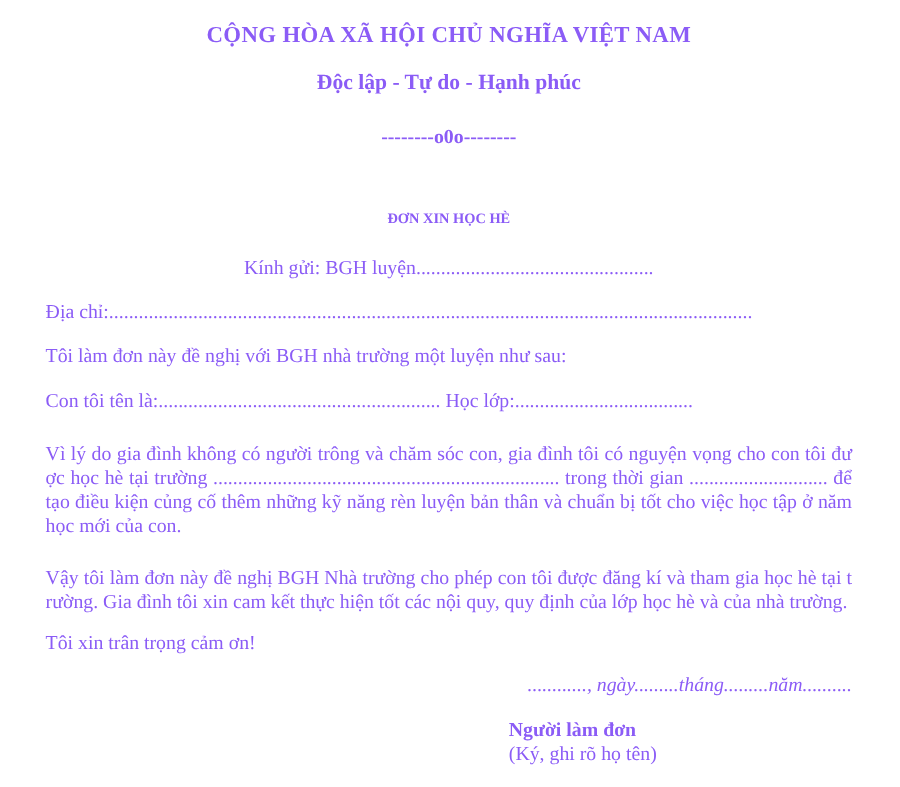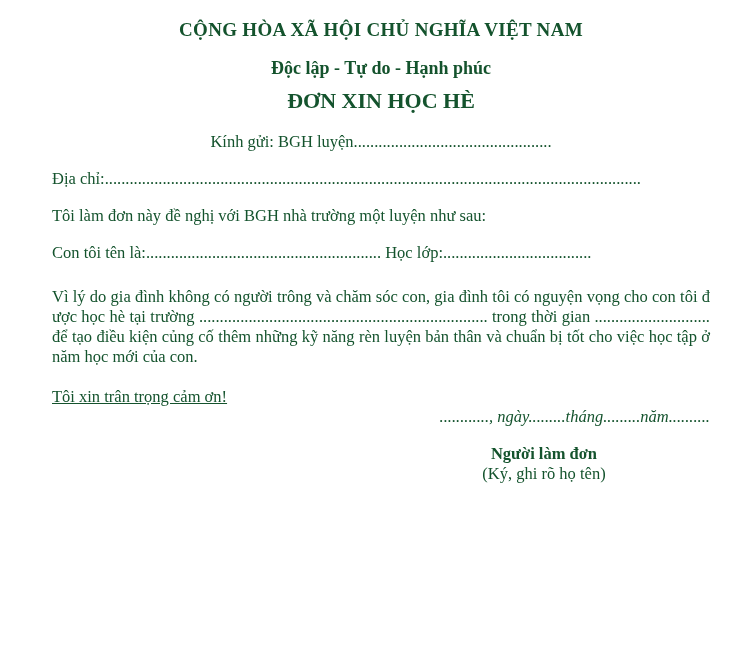--- a/index.html
+++ b/index.html
@@ -7,114 +7,116 @@
     margin: 0;
     padding: 0;
     background: #ffffff;
   }
   .page {
     position: relative;
     width: 750px;
     min-height: 656px;
     box-sizing: border-box;
     background: #ffffff;
-    color: #14532d;
+    color: #8b5cf6;
     font-family: "Liberation Serif", "DejaVu Serif", serif;
     font-size: 16.5px;
-    padding: 17px 40px 4px 52px;
+    padding: 17px 40px 4px 38px;
     overflow: hidden;
   }
   .c { text-align: center; }
   .b { font-weight: normal; }
   .header-national {
     font-size: 19px;
     font-weight: bold;
     line-height: 26px;
     letter-spacing: 0.3px;
     margin-bottom: 13px;
     text-align: center;
   }
   .header-motto {
     font-size: 18px;
     font-weight: bold;
     line-height: 24px;
-    margin-bottom: 9px;
+    margin-bottom: 23px;
     text-align: center;
   }
   .header-sep {
     font-size: 16.5px;
     font-weight: bold;
     line-height: 22px;
     margin-bottom: 45px;
     text-align: center;
   }
   .doc-title {
-    font-size: 22px;
+    font-size: 12px;
     font-weight: bold;
     line-height: 24px;
     margin-bottom: 19px;
     text-align: center;
   }
   .line {
     line-height: 20px;
     margin-bottom: 17px;
     white-space: nowrap;
   }
   .para {
     line-height: 20px;
     text-align: justify;
     margin-bottom: 20px;
     word-break: break-all;
     margin-top: 24px;
   }
   .para-commit { margin-bottom: 14px; }
-  .closing-line { margin-bottom: 0; text-decoration: underline; }
+  .closing-line { margin-bottom: 15px; }
   .date-line {
     font-style: italic;
     line-height: 20px;
     text-align: right;
     margin-bottom: 17px;
   }
   .signature-block {
     width: 240px;
     margin-left: auto;
     margin-right: 46px;
-    text-align: center;
+    text-align: left;
     line-height: 20px;
   }
   .signature-title { font-weight: bold; }
 </style>
 </head>
 <body>
 
 <div class="page">
 
   <div class="header-national">CỘNG HÒA XÃ HỘI CHỦ NGHĨA VIỆT NAM</div>
 
   <div class="header-motto">Độc lập - Tự do - Hạnh phúc</div>
 
+  <div class="header-sep">--------o0o--------</div>
 
   <div class="doc-title">ĐƠN XIN HỌC HÈ</div>
 
   <div class="line c">
     <span class="b">Kính gửi:</span>
     <span>BGH luyện................................................</span>
   </div>
 
 
   <div class="line">Địa chỉ:..................................................................................................................................</div>
 
   <div class="line">Tôi làm đơn này đề nghị với BGH nhà trường một luyện như sau:</div>
 
   <div class="line">
     <span>Con tôi tên là:.........................................................</span><span> Học lớp:....................................</span>
   </div>
 
   <div class="para">Vì lý do gia đình không có người trông và chăm sóc con, gia đình tôi có nguyện vọng cho con tôi được học hè tại trường ...................................................................... trong thời gian ............................ để tạo điều kiện củng cố thêm những kỹ năng rèn luyện bản thân và chuẩn bị tốt cho việc học tập ở năm học mới của con.</div>
 
+  <div class="para para-commit">Vậy tôi làm đơn này đề nghị BGH Nhà trường cho phép con tôi được đăng kí và tham gia học hè tại trường. Gia đình tôi xin cam kết thực hiện tốt các nội quy, quy định của lớp học hè và của nhà trường.</div>
 
   <div class="line closing-line">Tôi xin trân trọng cảm ơn!</div>
 
   <div class="date-line">............, ngày.........tháng.........năm..........</div>
 
   <div class="signature-block">
     <div class="signature-title">Người làm đơn</div>
     <div>(Ký, ghi rõ họ tên)</div>
   </div>
 

